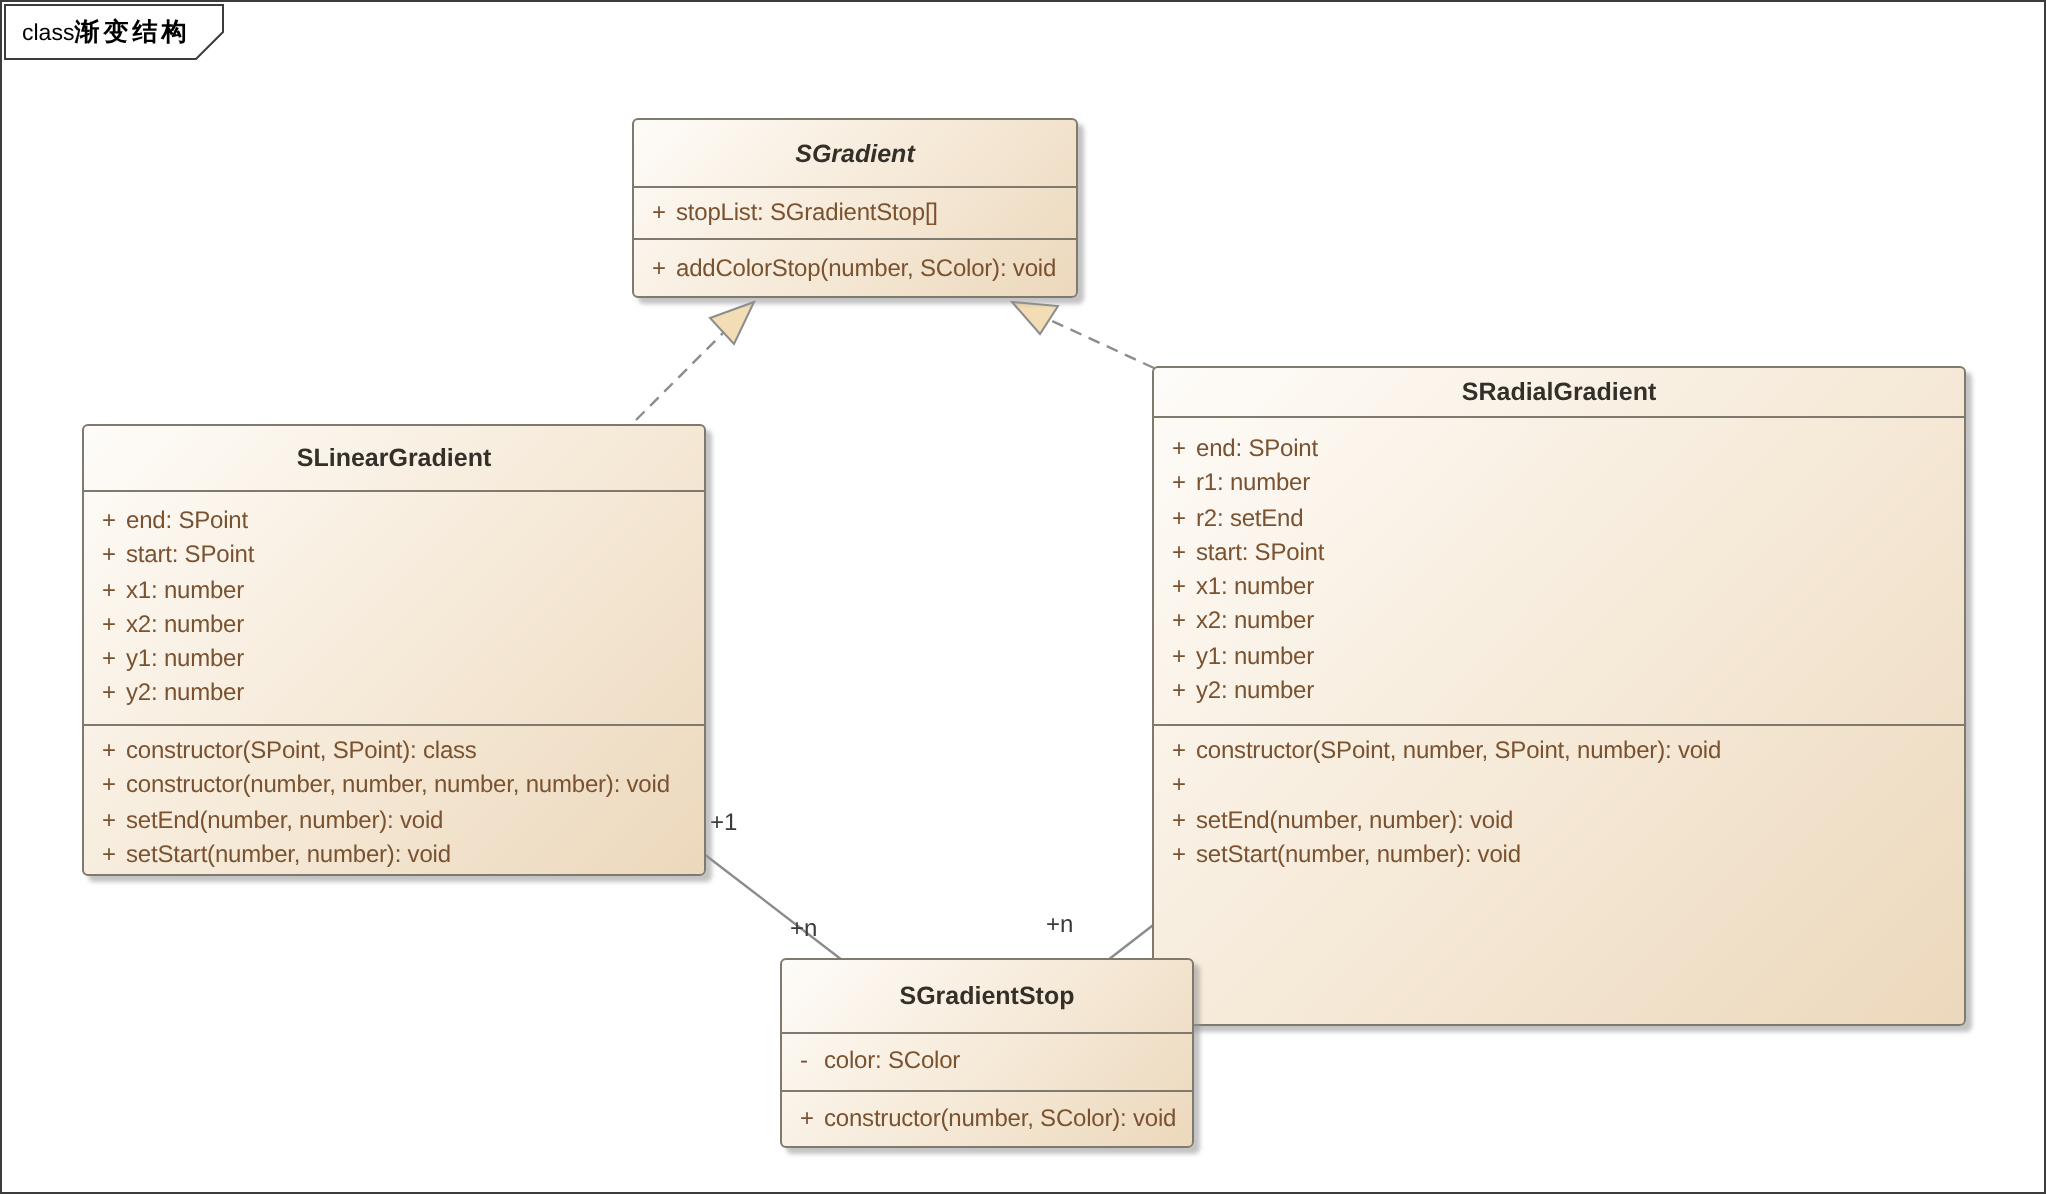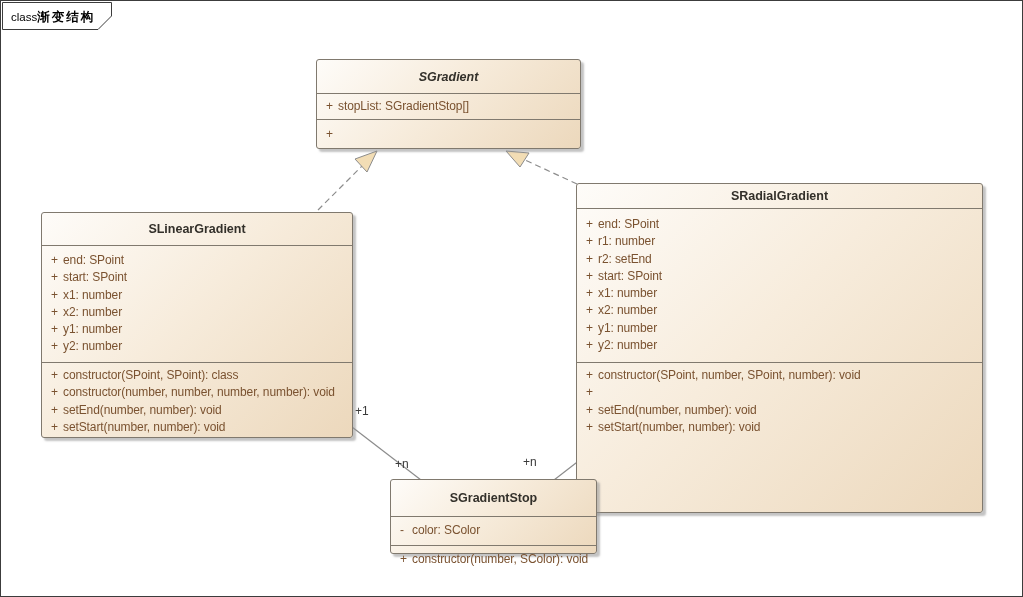--- a/index.html
+++ b/index.html
@@ -24,33 +24,33 @@
     display:flex; align-items:center; justify-content:center;
     font-weight:bold; font-size:12.5px; color:#33302a;
     border-bottom:1px solid #80796e;
   }
   .uml-title.italic { font-style:italic; }
   .compartment { overflow:hidden; }
   .attrs { border-bottom:1px solid #80796e; }
   .member { display:flex; height:17.3px; line-height:17.3px; font-size:12px;
             color:#7a5230; white-space:nowrap; letter-spacing:-0.1px; }
   .member .vis { flex:none; width:21px; padding-left:9px; }
-  #box-sgradient { left:315px; top:58px;  width:265px; height:90px;  }
+  #box-sgradient { left:315px; top:58px;  width:223px; height:90px;  }
   #box-sgradient .uml-title { height:34px; }
   #box-sgradient .attrs   { height:26px; padding-top:4px; }
   #box-sgradient .methods { padding-top:6px; }
   #box-slinear { left:40px; top:211px; width:312px; height:226px; }
   #box-slinear .uml-title { height:33px; }
   #box-slinear .attrs   { height:117px; padding-top:6px; }
   #box-slinear .methods { padding-top:4px; }
   #box-sradial { left:575px; top:182px; width:407px; height:330px; }
   #box-sradial .uml-title { height:25px; }
   #box-sradial .attrs   { height:154px; padding-top:7px; }
   #box-sradial .methods { padding-top:4px; }
-  #box-sgstop { left:389px; top:478px; width:207px; height:75px; }
+  #box-sgstop { left:389px; top:478px; width:207px; height:95px; }
   #box-sgstop .uml-title { height:37px; }
   #box-sgstop .attrs   { height:29px; padding-top:5px; }
   #box-sgstop .methods { padding-top:5px; }
   
   #connector-layer { position:absolute; left:0; top:0; width:1023px; height:597px; }
   .mult-label { position:absolute; font-size:12px; color:#3a3a3a; }
   #mult-lin-1 { left:354px; top:403px; }
   #mult-lin-n { left:394px; top:456px; }
   #mult-rad-n { left:522px; top:454px; }
   #mult-rad-1 { left:577px; top:445px; }
@@ -99,20 +99,21 @@
     <div class="uml-title italic">SGradient</div>
     <div class="compartment attrs">
       <div class="member">
         <span class="vis">+</span>
         <span>stopList: SGradientStop[]</span>
       </div>
     </div>
     <div class="compartment methods">
       <div class="member">
         <span class="vis">+</span>
+        <span>addColorStop(number, SColor): void</span>
       </div>
     </div>
   </div>
 
   <div class="uml-class" id="box-slinear">
     <div class="uml-title">SLinearGradient</div>
     <div class="compartment attrs">
       <div class="member">
           <span class="vis">+</span>
           <span>end: SPoint</span>

